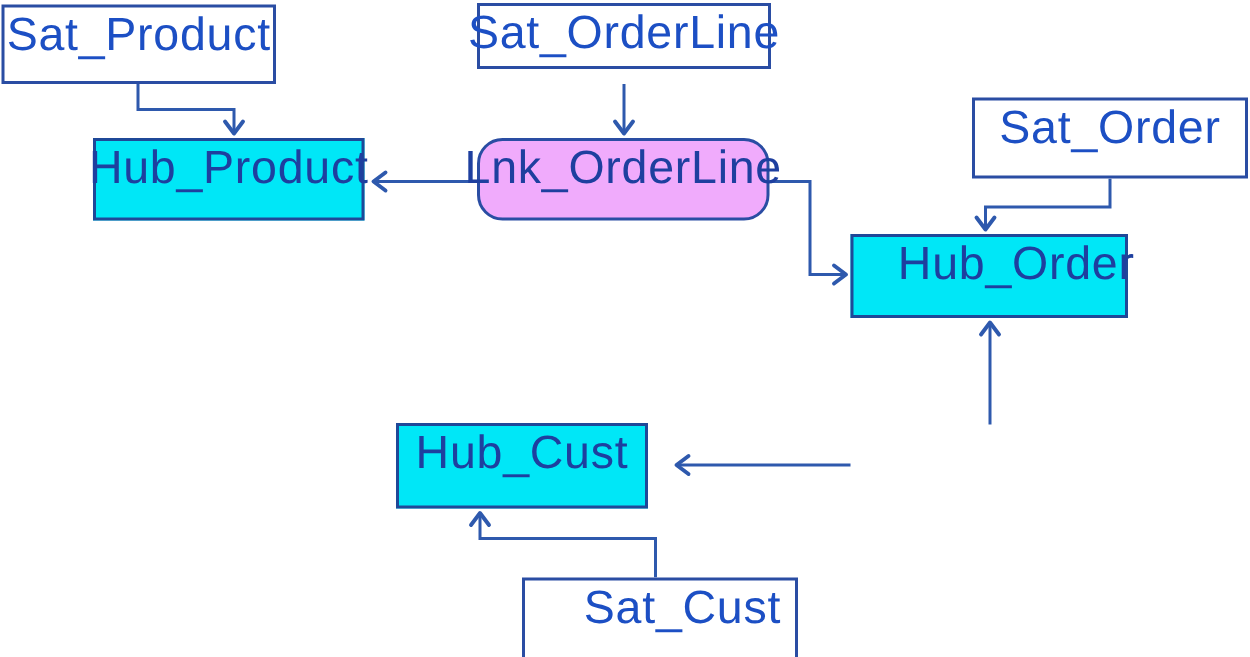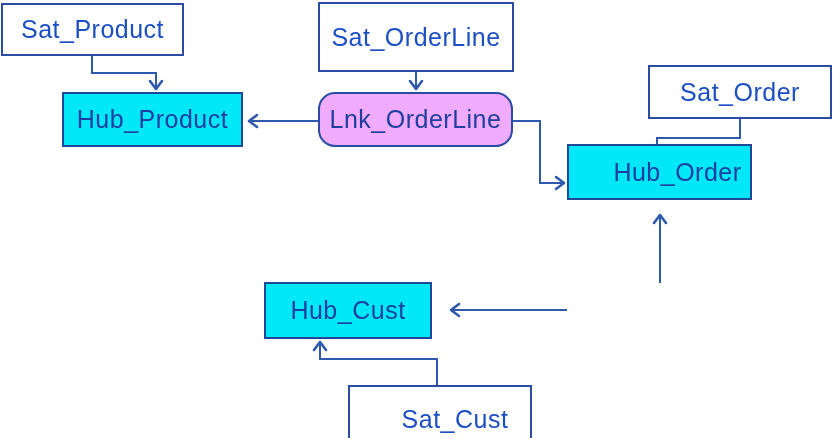--- a/index.html
+++ b/index.html
@@ -20,23 +20,23 @@
     left: 0;
     top: 0;
     width: 833px;
     height: 438px;
     pointer-events: none;
   }
   .node {
     position: absolute;
     box-sizing: border-box;
     display: flex;
-    align-items: center;
+    align-items: flex-start;
     justify-content: center;
-    font-size: 25px;
+    font-size: 31px;
     letter-spacing: 0.5px;
     border: 2px solid #2a4da3;
     background: #ffffff;
   }
   .node.sat {
     color: #1c4fc4;
     background: #ffffff;
     border-color: #2a4da3;
   }
   .node.hub {
@@ -45,25 +45,25 @@
     border-color: #1f4898;
   }
   .node.lnk {
     color: #1e3f9f;
     background: #f0abfc;
     border-color: #2a4da3;
     border-radius: 17px;
   }
   
   #n-sat-product   { left: 1px;   top: 3px;   width: 183px; height: 53px; }
-  #n-sat-orderline { left: 318px; top: 2px;   width: 196px; height: 70px; }
+  #n-sat-orderline { left: 318px; top: 2px;   width: 196px; height: 44px; }
   #n-sat-order     { left: 648px; top: 65px;  width: 184px; height: 54px; }
   #n-hub-product   { left: 62px;  top: 92px;  width: 181px; height: 55px; }
   #n-lnk-orderline { left: 318px; top: 92px;  width: 195px; height: 55px; }
-  #n-hub-order     { left: 567px; top: 144px; width: 185px; height: 56px; padding-left: 36px; }
+  #n-hub-order     { left: 567px; top: 156px; width: 185px; height: 56px; padding-left: 36px; }
   #n-hub-cust      { left: 264px; top: 282px; width: 168px; height: 57px; }
   #n-lnk-ordercust { left: 567px; top: 283px; width: 183px; height: 54px; }
   #n-sat-cust      { left: 348px; top: 385px; width: 184px; height: 69px; padding-left: 30px; }
 </style>
 </head>
 <body>
 
 <div class="canvas">
 
   <svg class="wires" viewBox="0 0 833 438" xmlns="http://www.w3.org/2000/svg">

